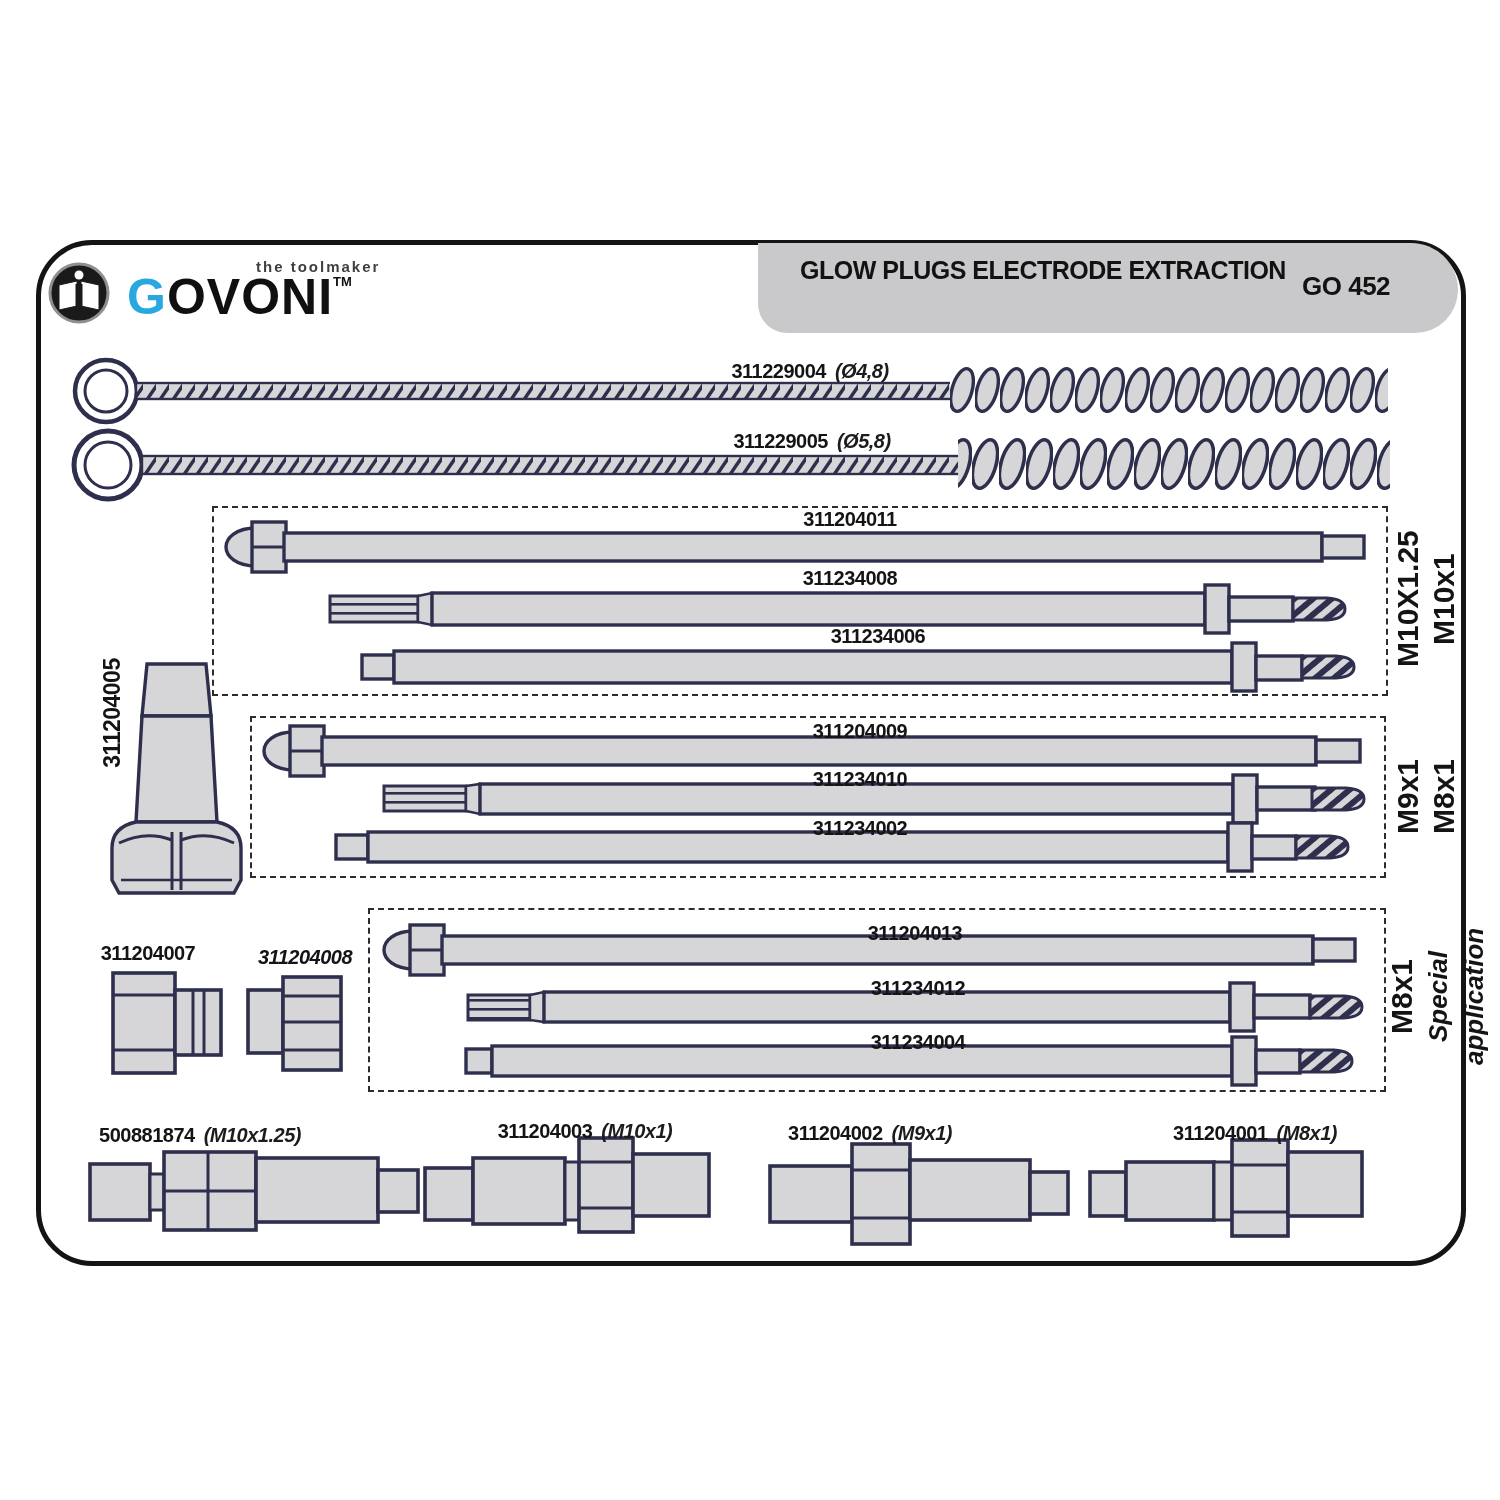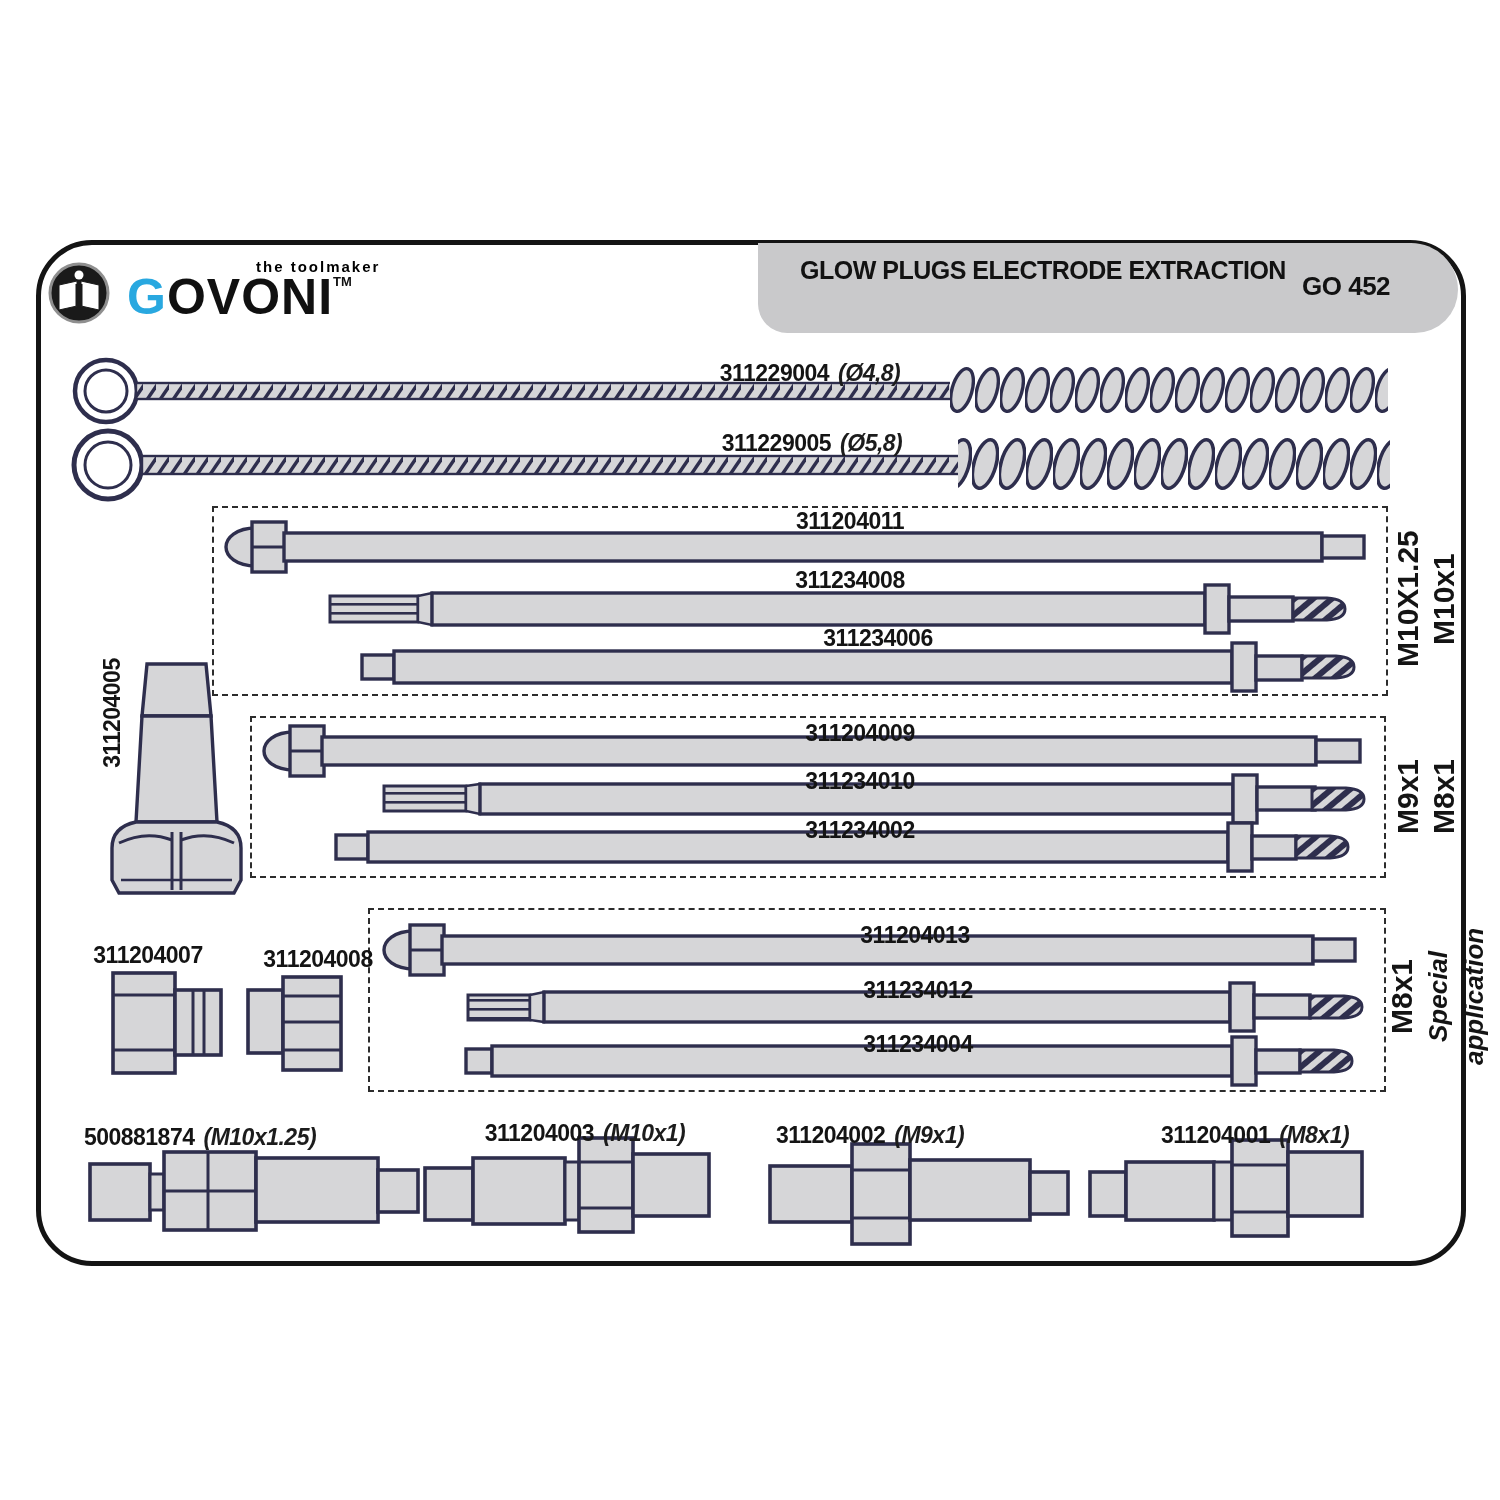--- a/index.html
+++ b/index.html
@@ -13,35 +13,35 @@
   
   .hdrbox{position:absolute;left:758px;top:243px;width:700px;height:90px;
     background:#c9c9cb;border-radius:0 48px 44px 30px;}
   .hdr-title{position:absolute;left:800px;top:255px;font-weight:bold;
     font-size:25px;line-height:30px;color:#121212;letter-spacing:-0.5px;white-space:nowrap;}
   .hdr-code{position:absolute;left:1302px;top:271px;font-weight:bold;font-size:26px;
     color:#121212;letter-spacing:-0.5px;}
 
   
   .tagline{position:absolute;left:256px;top:258px;font-size:15px;font-weight:bold;
-    color:#000000;letter-spacing:2px;white-space:nowrap;}
+    color:#404040;letter-spacing:2px;white-space:nowrap;}
   .brand{position:absolute;left:127px;top:268px;font-size:50px;font-weight:bold;
     color:#101010;letter-spacing:1px;transform:scaleY(0.98);white-space:nowrap;}
   .brand .g{color:#29a8e0;}
   .brand sup{font-size:13px;vertical-align:28px;letter-spacing:0;}
 
   
   .dashbox{position:absolute;border:2px dashed #2c2c2c;}
   #dash1{left:212px;top:506px;width:1172px;height:186px;}
   #dash2{left:250px;top:716px;width:1132px;height:158px;}
   #dash3{left:368px;top:908px;width:1014px;height:180px;}
 
   
   .plabel{position:absolute;transform:translateX(-50%);display:flex;gap:9px;
-    font-weight:bold;font-size:23px;color:#141414;white-space:nowrap;letter-spacing:-0.5px;}
+    font-weight:bold;font-size:20px;color:#141414;white-space:nowrap;letter-spacing:-0.5px;}
   .plabel .qual{font-style:italic;font-weight:600;color:#1c1c1c;}
 
   
   .vlabel{position:absolute;writing-mode:vertical-rl;transform:rotate(180deg);
     text-align:center;font-weight:bold;color:#141414;letter-spacing:0;}
   .vlabel div{line-height:36px;font-size:30px;}
   .vlabel div.ital{font-style:italic;font-size:26px;}
 
   
   .rotlabel{position:absolute;left:28px;top:700px;width:168px;height:26px;
@@ -310,21 +310,21 @@
 <div class="vlabel" style="left:1384px;top:890px;height:212px;">
   <div>M8x1</div>
   <div class="ital">Special  application</div>
 </div>
 
 <div class="rotlabel">311204005</div>
 
 <div class="plabel" style="left:148px;top:942px;">
       <span>311204007</span>
     </div>
-<div class="plabel" style="left:318px;top:946px;">
+<div class="plabel" style="left:305px;top:946px;font-style:italic;">
       <span>311204008</span>
     </div>
 
 <div class="plabel" style="left:200px;top:1124px;">
   <span>500881874</span>
   <span class="qual">(M10x1.25)</span>
 </div>
 <div class="plabel" style="left:585px;top:1120px;">
   <span>311204003</span>
   <span class="qual">(M10x1)</span>

